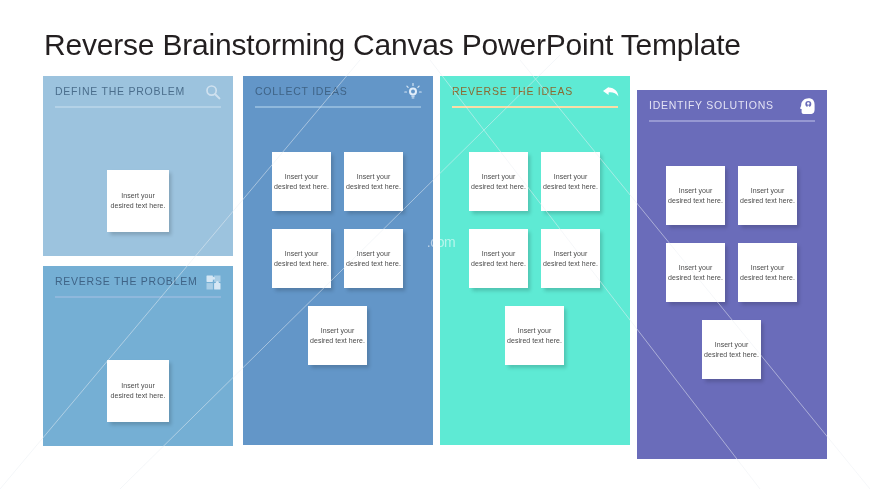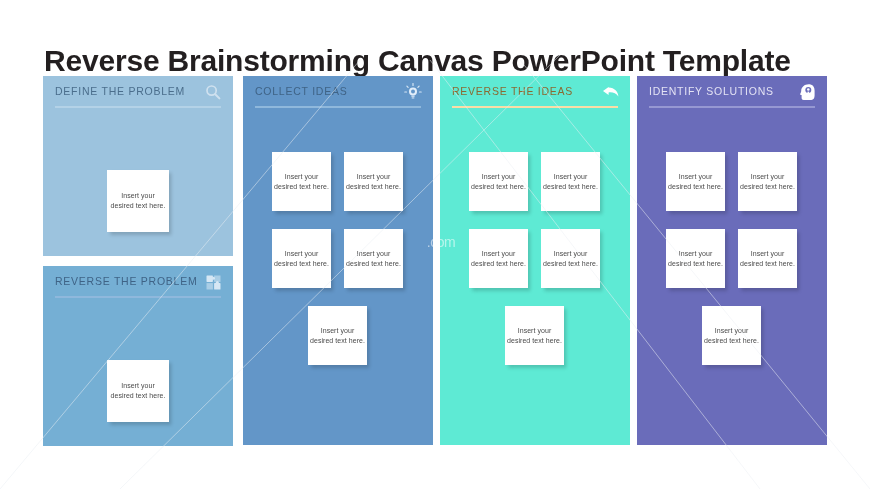--- a/index.html
+++ b/index.html
@@ -21,23 +21,23 @@
     position: absolute;
     inset: 0;
     pointer-events: none;
     z-index: 5;
     opacity: 0.5;
   }
 
   #slide-title {
     position: absolute;
     left: 44px;
-    top: 44px;
+    top: 28px;
     font-size: 30px;
-    font-weight: 700;
+    font-weight: 400;
     letter-spacing: -0.2px;
     color: #231f20;
     white-space: nowrap;
   }
 
   
   .board {
     position: absolute;
     left: 0;
     top: 0;
@@ -61,21 +61,21 @@
     overflow: hidden;
   }
 
   
   .panel-define  { height: 180px; background: #9cc3de; }
   .panel-reverse { height: 180px; background: #75afd4; margin-top: 10px; }
 
   .panel-tall { height: 369px; }
   .panel-collect  { background: #6396c8; }
   .panel-reverse-ideas { background: #5eead4; }
-  .panel-identify { background: #6a6cba; }
+  .panel-identify { background: #6a6cba; margin-top: 14px; }
 
   .panel-head {
     position: relative;
     height: 32px;
     padding: 9px 12px 0 12px;
   }
 
   .panel-head-title {
     font-size: 10.5px;
     letter-spacing: 0.75px;

